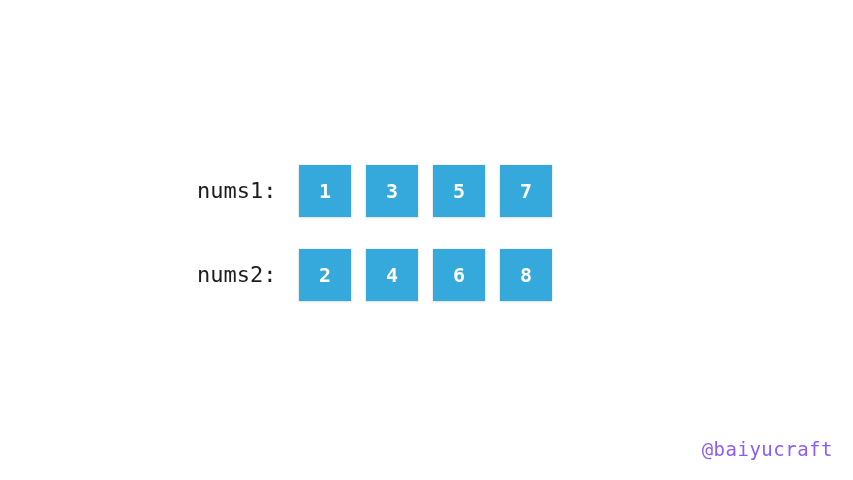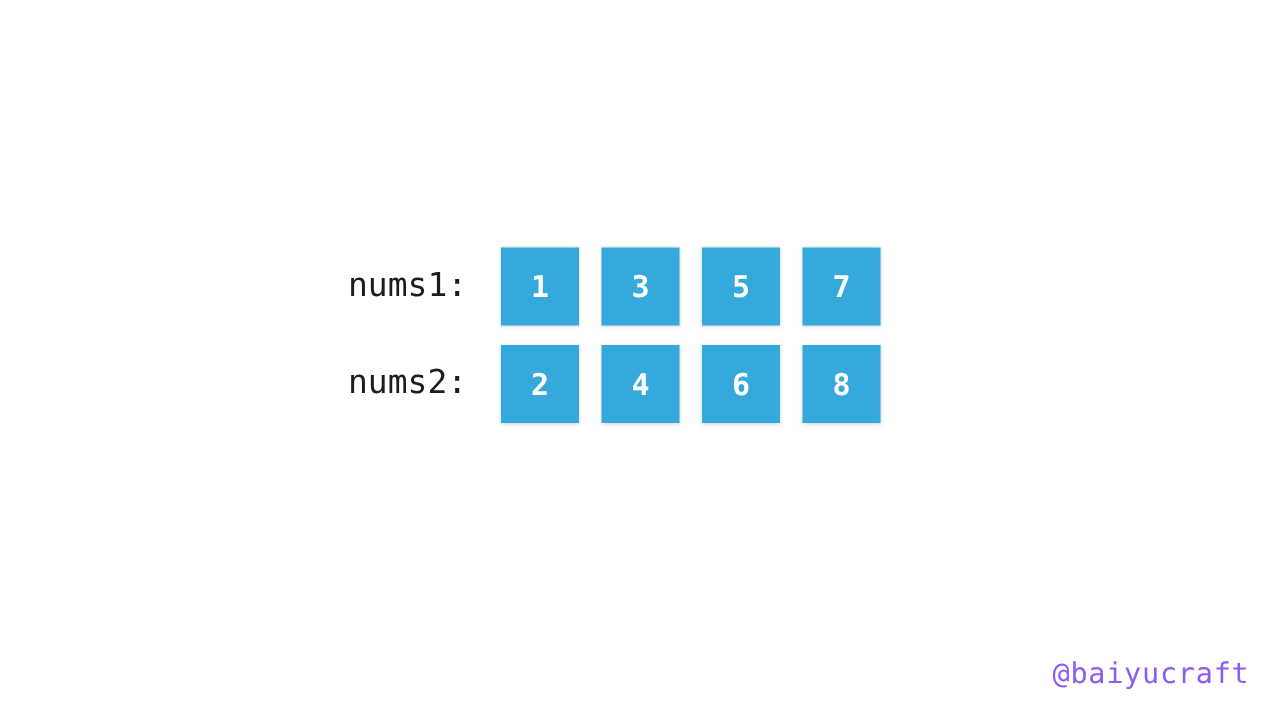--- a/index.html
+++ b/index.html
@@ -18,24 +18,23 @@
   #stage {
     position: absolute;
     inset: 0;
   }
 
   
   .array-row {
     position: absolute;
     display: flex;
     align-items: center;
-    margin-left: 35px;
   }
   #row-nums1 { left: 197px; top: 165px; }
-  #row-nums2 { left: 197px; top: 230px; }
+  #row-nums2 { left: 197px; top: 249px; }
 
   .row-label {
     width: 102px;
     font-family: "DejaVu Sans Mono", monospace;
     font-size: 22px;
     font-weight: 400;
     color: #1d1d1d;
     letter-spacing: 0px;
     line-height: 52px;
     height: 52px;

